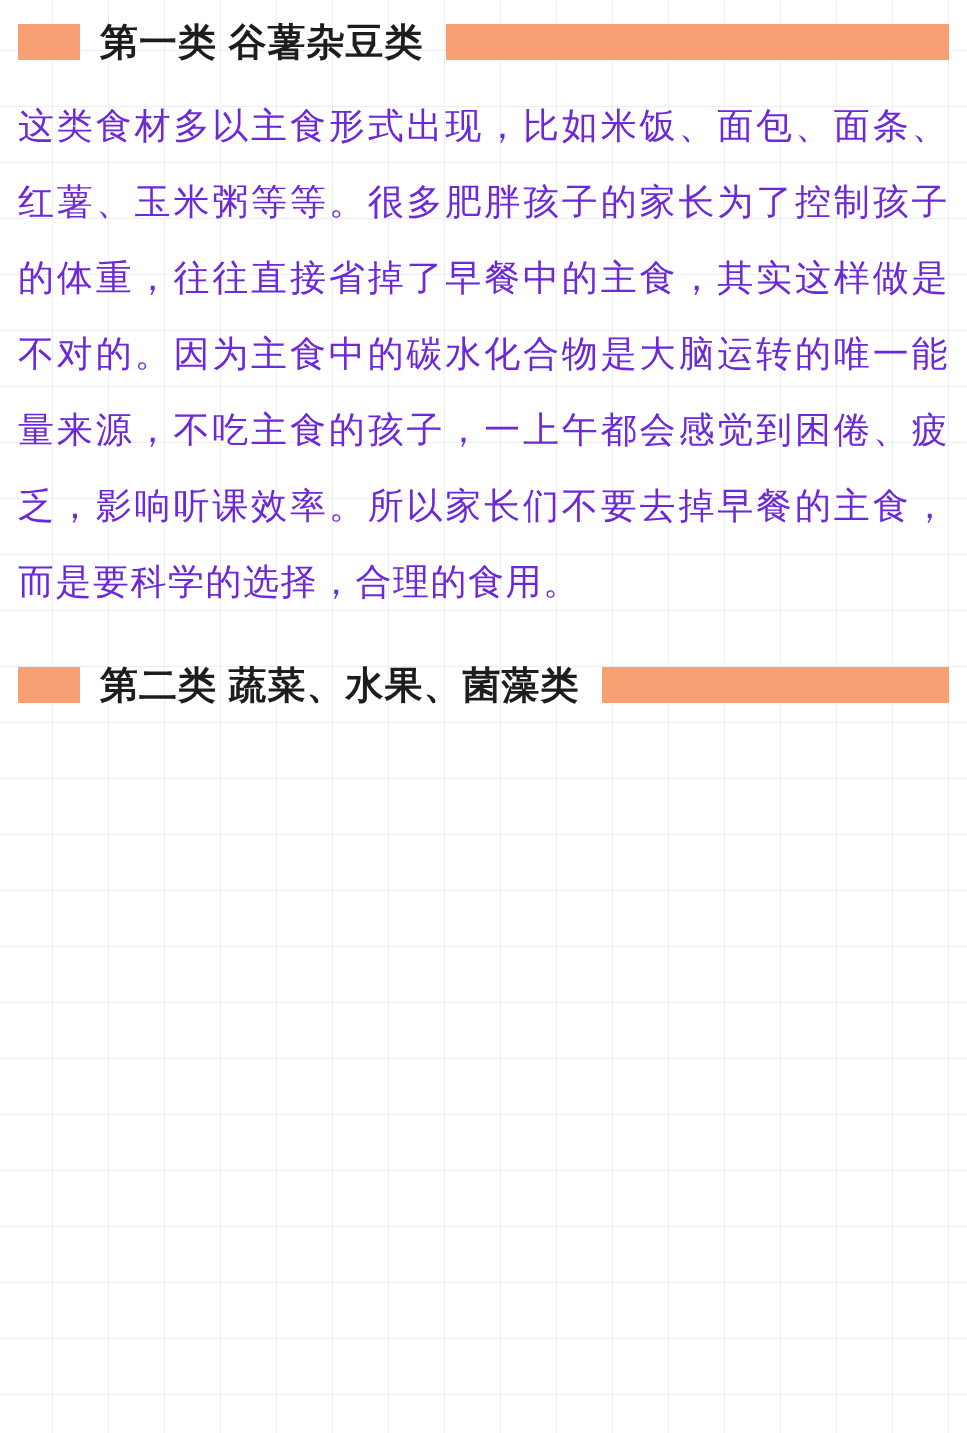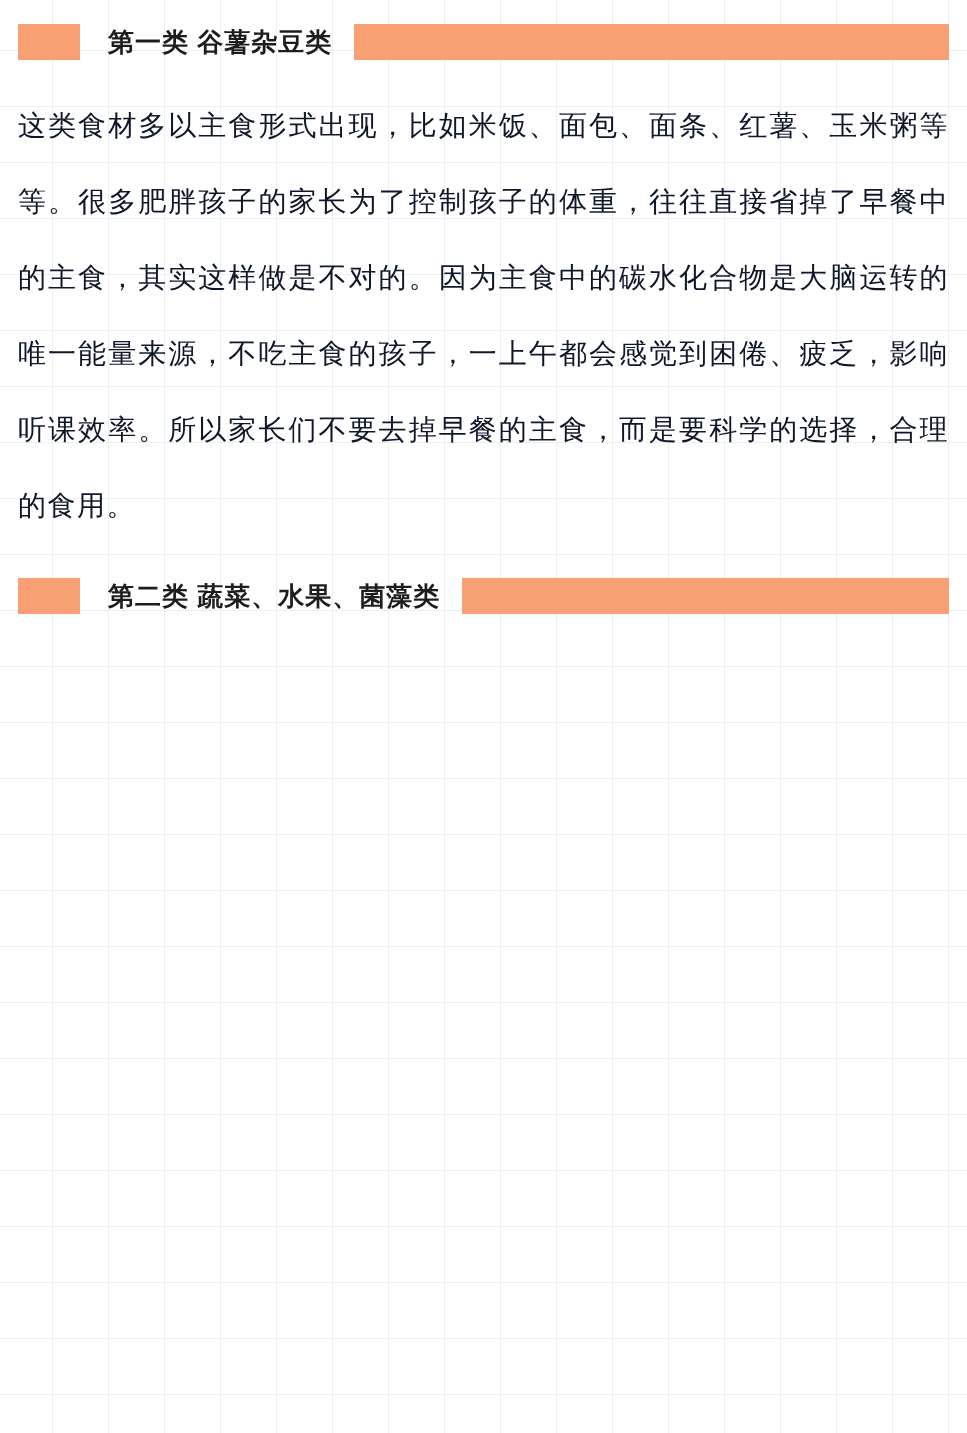--- a/index.html
+++ b/index.html
@@ -35,50 +35,50 @@
     width: 100%;
     box-sizing: border-box;
   }
   .head-block-left {
     width: 62px;
     height: 36px;
     background: #f99f74;
     flex: 0 0 auto;
   }
   .head-title {
-    font-size: 26px;
+    font-size: 38px;
     font-weight: bold;
     color: #1d1d1d;
     letter-spacing: 1px;
     white-space: nowrap;
-    padding: 0 22px 0 28px;
+    padding: 0 22px 0 20px;
     flex: 0 0 auto;
     line-height: 40px;
   }
   .head-block-right {
     height: 36px;
     background: #f99f74;
     flex: 1 1 auto;
     min-width: 10px;
   }
 
   
   .para {
-    font-size: 28px;
+    font-size: 36px;
     line-height: 76px;
     letter-spacing: 1.5px;
-    color: #0f172a;
+    color: #6d28d9;
     text-align: justify;
     text-justify: inter-ideograph;
     font-family: Liberation Sans, sans-serif;
   }
 
   .sec1-head { margin-top: 22px; }
   .sec1-para { margin-top: 26px; }
-  .sec2-head { margin-top: 32px; align-items: center; }
+  .sec2-head { margin-top: 45px; align-items: center; }
   .sec2-para { margin-top: 26px; }
 </style>
 </head>
 <body>
 
 <div class="page">
 
   <div class="section-head sec1-head">
     <div class="head-block-left"></div>
     <div class="head-title">第一类 谷薯杂豆类</div>

